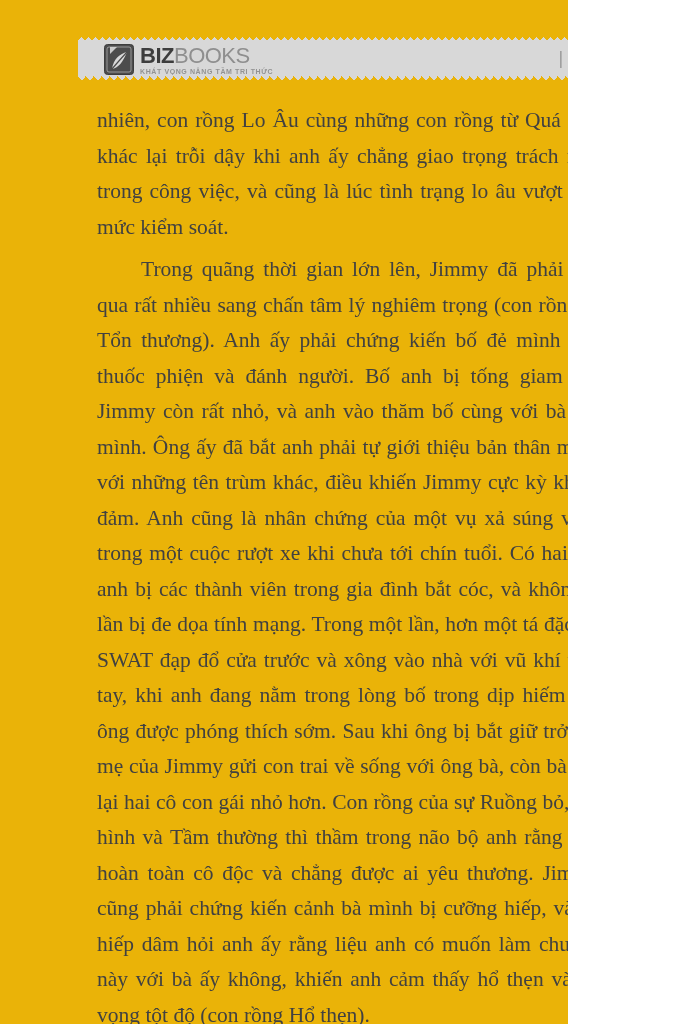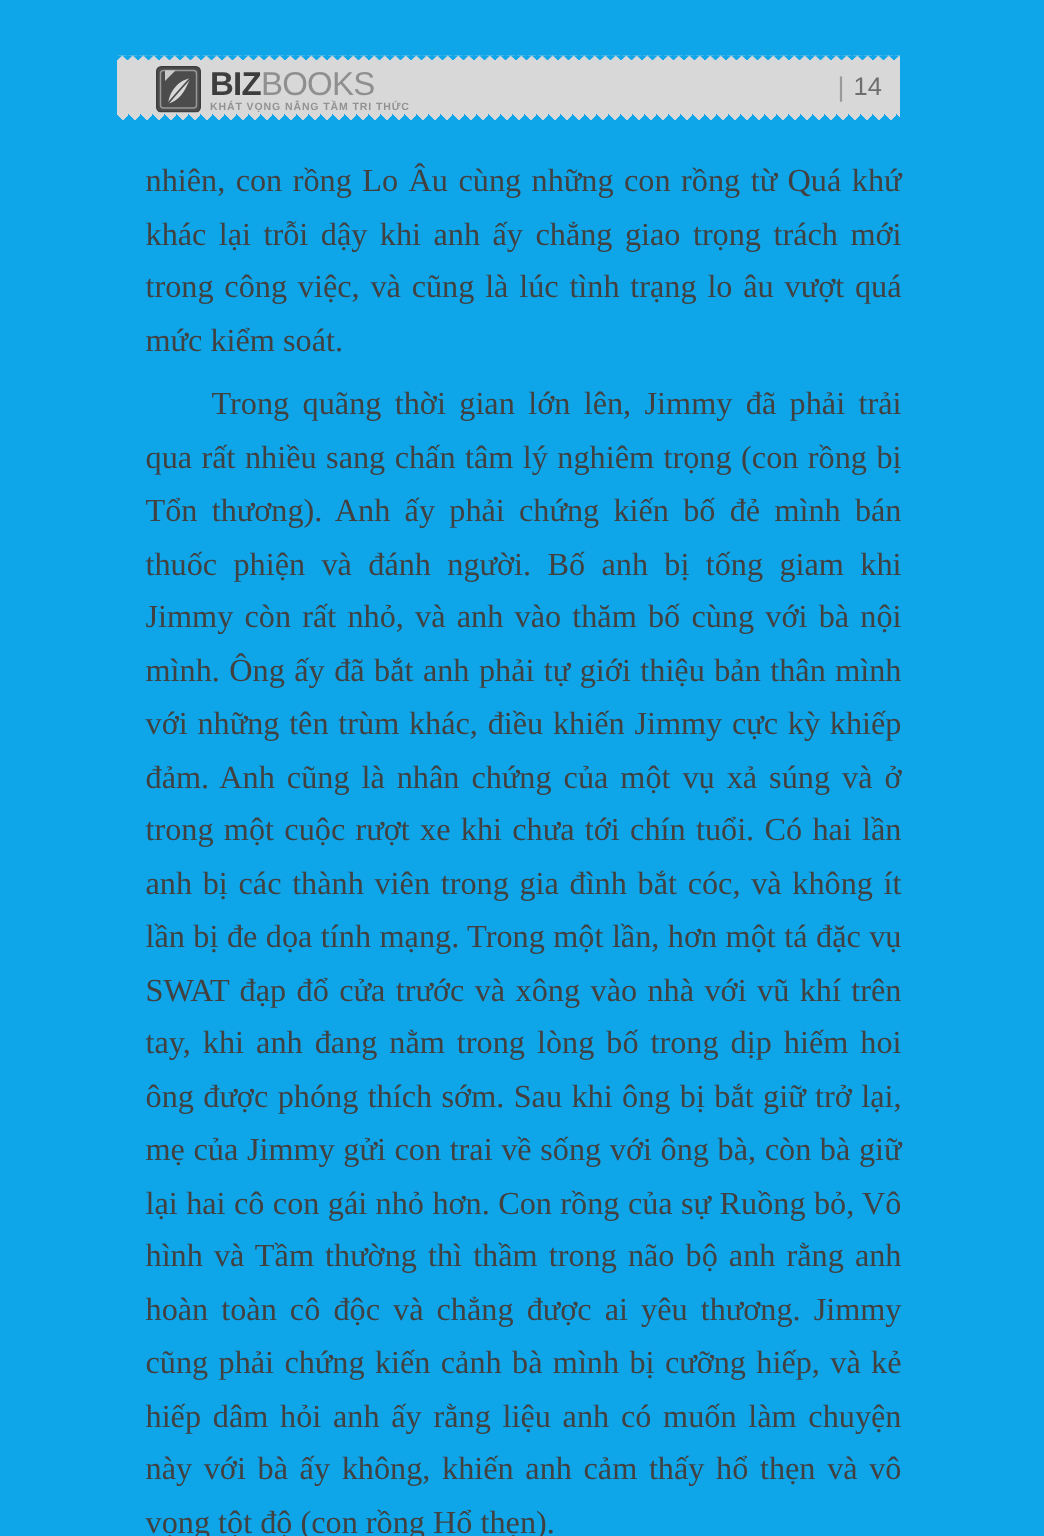--- a/index.html
+++ b/index.html
@@ -2,23 +2,23 @@
 <html><head>
 <meta charset="utf-8">
 <style>
   html, body {
     margin: 0;
     padding: 0;
     background: #ffffff;
   }
   .page {
     position: relative;
-    width: 696px;
+    width: 568px;
     height: 1024px;
-    background: #0ea5e9;
+    background: #eab308;
     overflow: hidden;
     font-family: "Liberation Serif", "DejaVu Serif", serif;
   }
 
   
   .header-strip {
     position: absolute;
     left: 78px;
     top: 40px;
     width: 522px;

